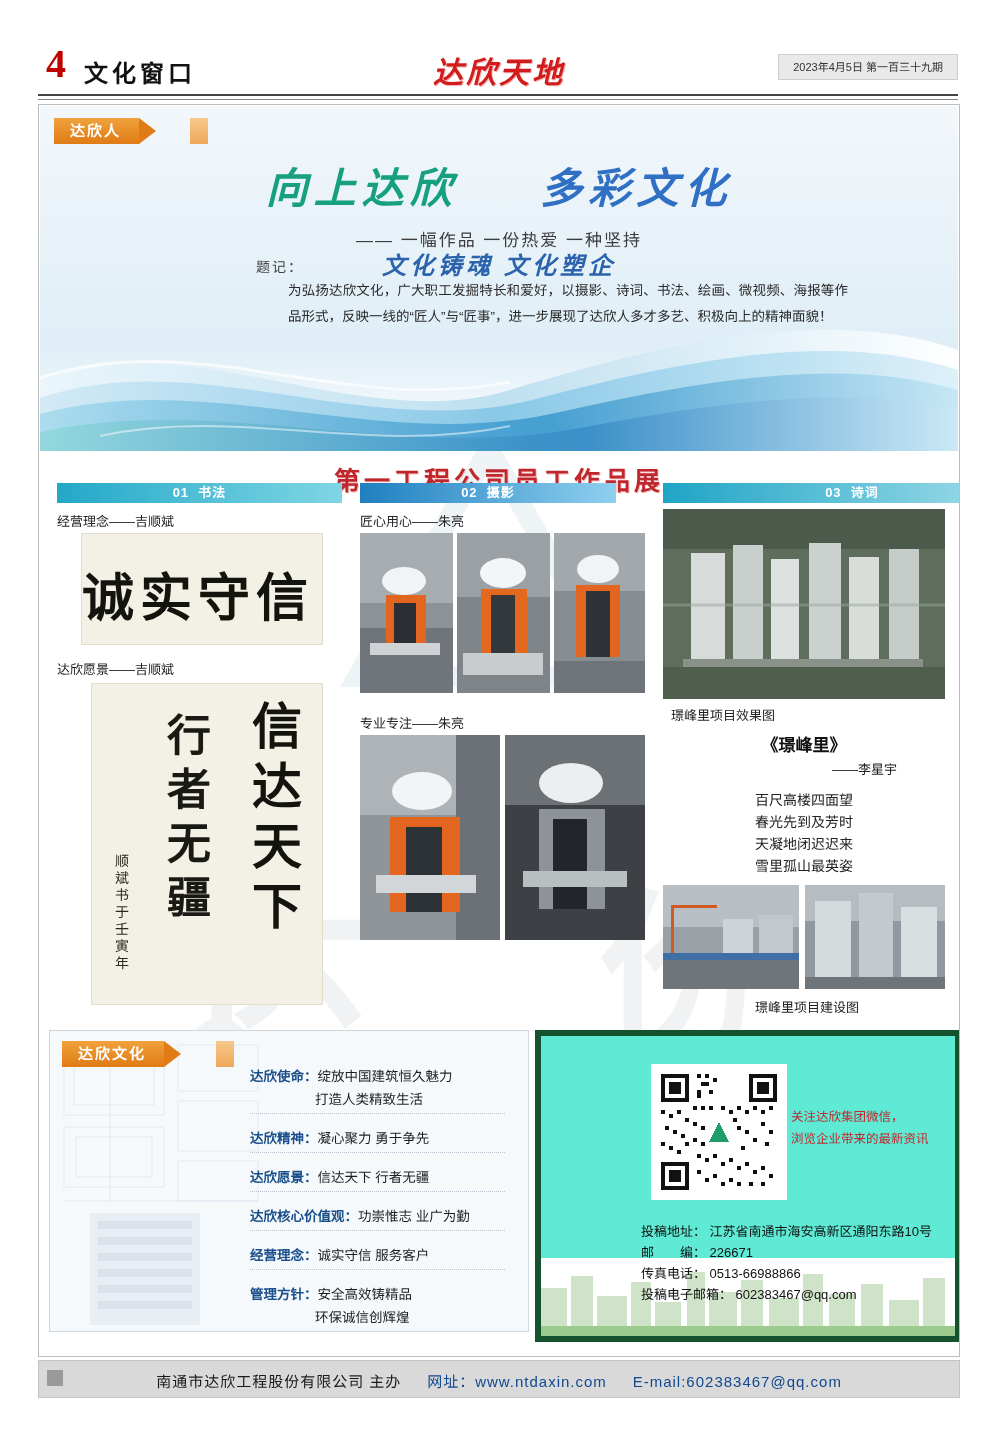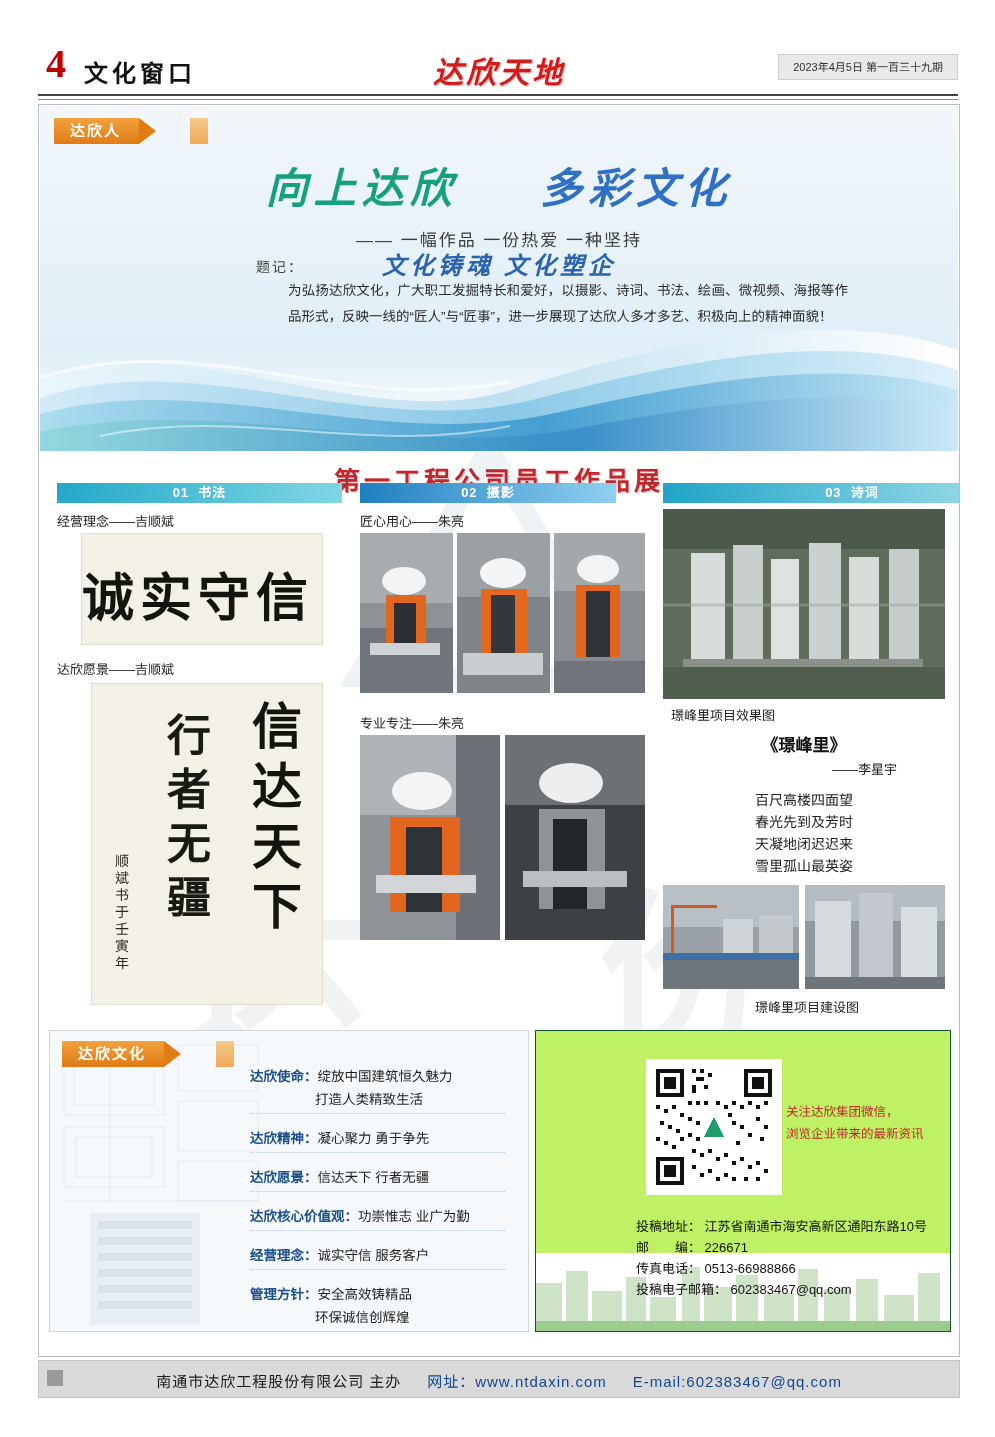--- a/index.html
+++ b/index.html
@@ -63,21 +63,21 @@
   .poem-author{position:absolute;right:62px;font-size:13px;color:#222;}
   .poem-line{position:absolute;left:0;right:0;text-align:center;font-size:14px;color:#222;line-height:22px;}
 
   
   .culture{position:absolute;left:10px;top:925px;width:478px;height:300px;border:1px solid #cfd6dc;background:#fafcfe;overflow:hidden;}
   .blueprint{position:absolute;left:0;top:0;width:478px;height:300px;opacity:.5;}
   .c-item{position:absolute;font-size:13.5px;color:#1d1d1d;}
   .c-label{color:#1a4f8a;font-weight:bold;}
   .c-divider{position:absolute;height:0;border-top:1px dotted #b9c6d2;}
 
-  .contact{position:absolute;left:496px;top:925px;width:414px;height:300px;border:1px solid #14532d;background:#bef264;overflow:hidden;}
+  .contact{position:absolute;left:496px;top:925px;width:414px;height:300px;border:6px solid #14532d;background:#5eead4;overflow:hidden;}
   .qr{position:absolute;left:110px;top:28px;width:124px;height:124px;border:6px solid #fff;background:#fff;}
   .qr-note{position:absolute;left:250px;top:70px;width:150px;font-size:12.5px;color:#c0272d;line-height:22px;}
   .addr{position:absolute;left:100px;top:185px;font-size:13px;color:#111;line-height:21px;}
   .skyline{position:absolute;left:0;bottom:0;width:414px;height:78px;}
 
   
   .footbar{position:absolute;left:38px;top:1360px;width:920px;height:36px;background:#d9d9d9;border:1px solid #c3c3c3;}
   .footbar .sq{position:absolute;left:8px;top:9px;width:16px;height:16px;background:#9a9a9a;}
   .foot-txt{position:absolute;left:0;right:0;top:9px;text-align:center;font-size:15px;color:#1a1a1a;letter-spacing:1px;}
   .foot-blue{color:#12488f;}

